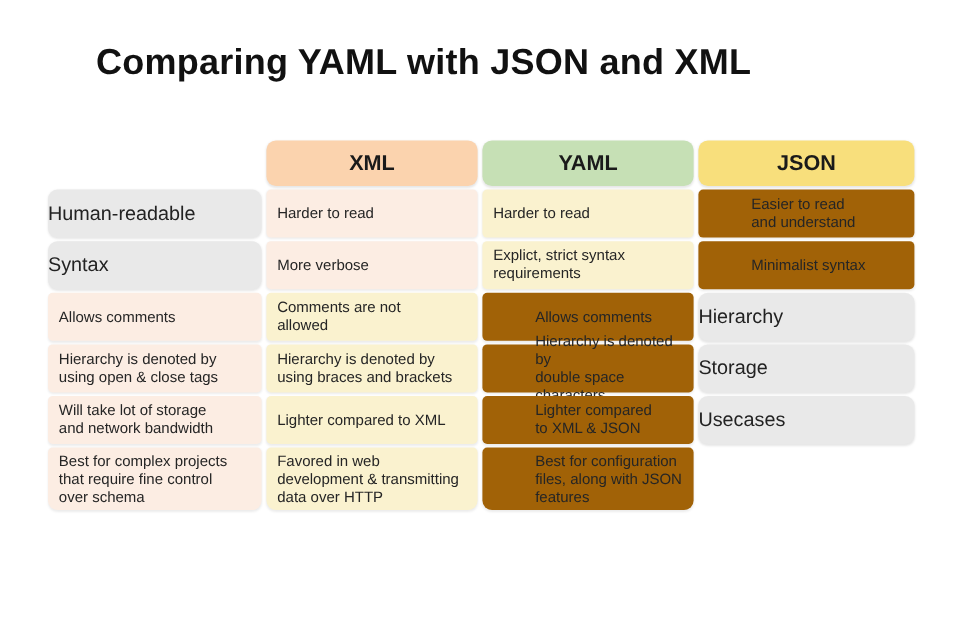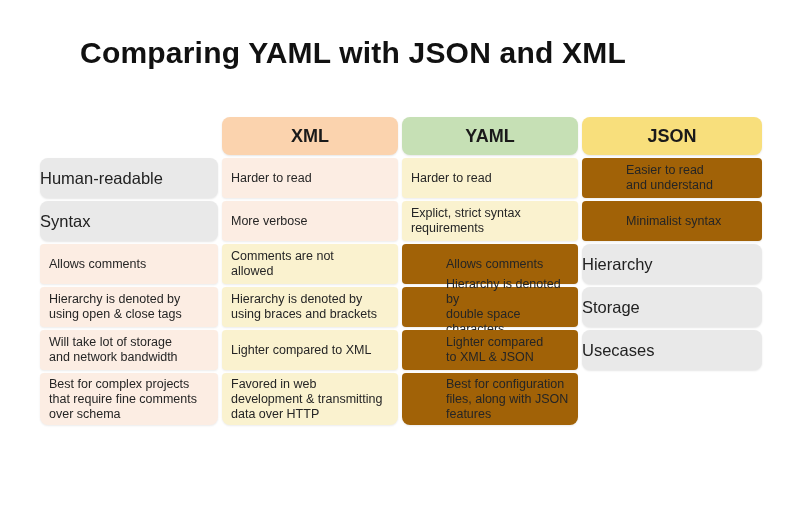--- a/index.html
+++ b/index.html
@@ -104,21 +104,21 @@
 
     <div class="rowlabel">Storage</div>
     <div class="cell cell-xml">Will take lot of storage
 and network bandwidth</div>
     <div class="cell cell-json">Lighter compared to XML</div>
     <div class="cell cell-yaml">Lighter compared
 to XML &amp; JSON</div>
 
     <div class="rowlabel last">Usecases</div>
     <div class="cell cell-xml last">Best for complex projects
-that require fine comments
+that require fine control
 over schema</div>
     <div class="cell cell-json last">Favored in web
 development &amp; transmitting
 data over HTTP</div>
     <div class="cell cell-yaml last">Best for configuration
 files, along with JSON
 features</div>
   </div>
 </div>
 

